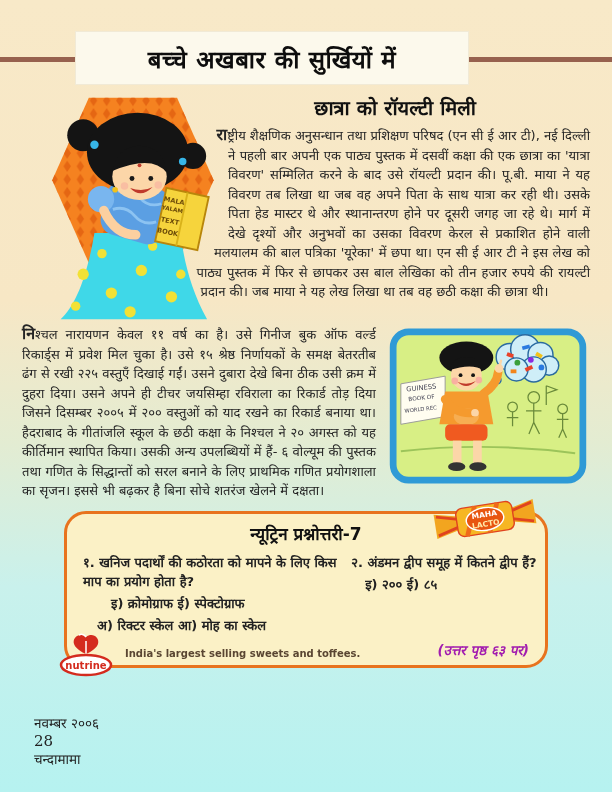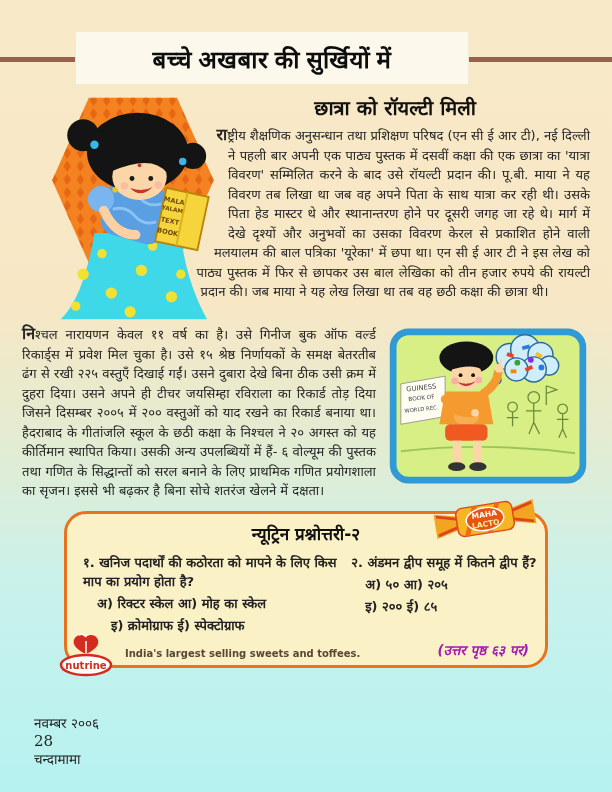--- a/index.html
+++ b/index.html
@@ -2,21 +2,21 @@
 <html><head>
 <meta charset="utf-8">
 <style>
   html,body{margin:0;padding:0;background:#e8e8e8;}
   .page{
     width:612px;height:792px;position:relative;overflow:hidden;margin:0 auto;
     font-family:"DejaVu Sans","Liberation Sans",sans-serif;color:#1c1c1c;
     background:linear-gradient(180deg,#f8e9c8 0%,#f7e7c5 38%,#e3ecd2 56%,#c9f1ec 74%,#b6f2f0 100%);
   }
   
-  .header{position:relative;height:58px;margin-top:32px;font-family:Liberation Serif, serif;}
+  .header{position:relative;height:58px;margin-top:32px;}
   .header-rule{position:absolute;left:0;right:0;top:25px;height:5px;background:#97614e;}
   .header-box{position:absolute;left:76px;width:392px;top:0;height:52px;background:#fcf9ec;
     display:flex;align-items:center;justify-content:center;box-shadow:0 0 0 1px #f1ead6;}
   .header-box h1{margin:0;font-size:24px;font-weight:bold;color:#0d0d0d;letter-spacing:.5px;}
   
   .content{padding:0 22px;}
   h2{margin:0;font-weight:bold;color:#111;text-align:center;}
   .art1-head{font-size:20px;margin:4px 0 4px;}
   .art2-head{font-size:20px;margin:4px 0 2px;}
   p.body{margin:0;font-size:13px;line-height:19.5px;text-align:justify;color:#252525;}
@@ -196,31 +196,30 @@
         <line x1="106" y1="11" x2="83" y2="17" stroke="#e0431f" stroke-width="3"></line>
         <line x1="106" y1="31" x2="83" y2="25" stroke="#e0431f" stroke-width="3"></line>
         <rect x="25" y="6" width="60" height="30" rx="7" fill="#f6b623" stroke="#e0431f" stroke-width="1.5"></rect>
         <line x1="34" y1="36" x2="46" y2="6" stroke="#ef6a1a" stroke-width="5"></line>
         <line x1="58" y1="36" x2="70" y2="6" stroke="#ef6a1a" stroke-width="5"></line>
         <ellipse cx="55" cy="21" rx="20" ry="12" fill="#e85510" stroke="#fff" stroke-width="1.5"></ellipse>
         <text x="55" y="19" font-size="8" font-weight="bold" fill="#fff" text-anchor="middle">MAHA</text>
         <text x="55" y="29" font-size="8" font-weight="bold" fill="#ffe9a8" text-anchor="middle">LACTO</text>
       </svg>
 
-      <div class="quiz-title">न्यूट्रिन प्रश्नोत्तरी-२</div>
+      <div class="quiz-title">न्यूट्रिन प्रश्नोत्तरी-7</div>
 
       <div class="quiz-grid">
         <div>
           <p class="q">१. खनिज पदार्थों की कठोरता को मापने के लिए किस माप का प्रयोग होता है?</p>
+          <p class="q opts deep">इ) क्रोमोग्राफ ई) स्पेक्टोग्राफ</p>
           <p class="q opts">अ) रिक्टर स्केल आ) मोह का स्केल</p>
-          <p class="q opts deep">इ) क्रोमोग्राफ ई) स्पेक्टोग्राफ</p>
         </div>
         <div>
           <p class="q">२. अंडमन द्वीप समूह में कितने द्वीप हैं?</p>
-          <p class="q opts">अ) ५० आ) २०५</p>
           <p class="q opts">इ) २०० ई) ८५</p>
         </div>
       </div>
 
       <svg class="nutrine" width="54" height="46" viewBox="0 0 54 46">
         <path d="M27,6 C21,1 13,6 15,13 C17,19 27,23 27,23 C27,23 37,19 39,13 C41,6 33,1 27,6 Z" fill="#d42b1e"></path>
         <path d="M27,6 Q24,2 20,4 M27,23 Q27,16 27,10" stroke="#fff" stroke-width="1.5" fill="none"></path>
         <ellipse cx="27" cy="34" rx="25" ry="10" fill="#fff" stroke="#d42b1e" stroke-width="2.5"></ellipse>
         <text x="27" y="38" font-size="10" font-weight="bold" fill="#d42b1e" text-anchor="middle">nutrine</text>
       </svg>

